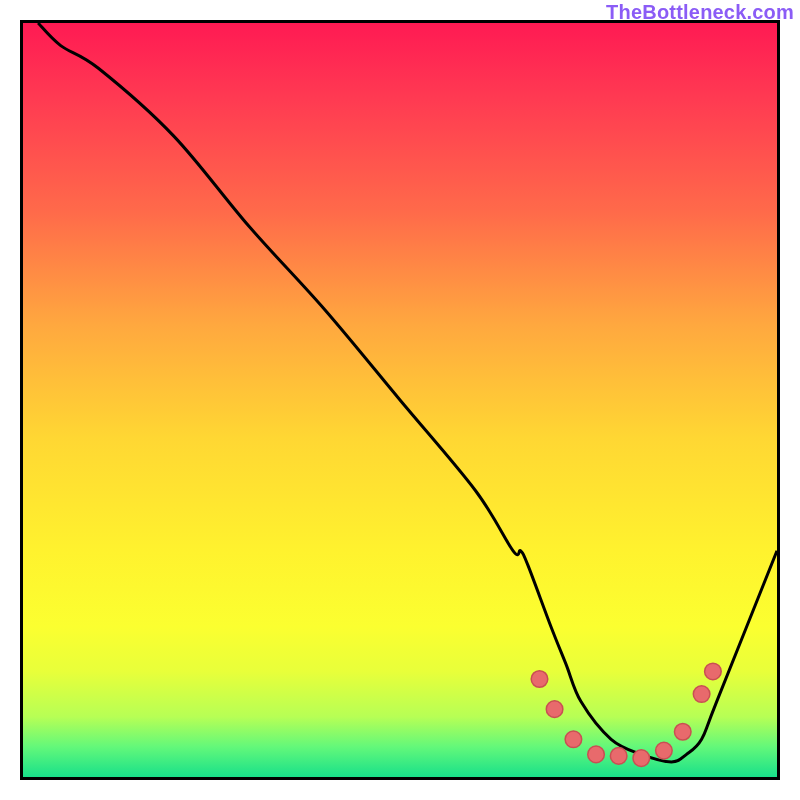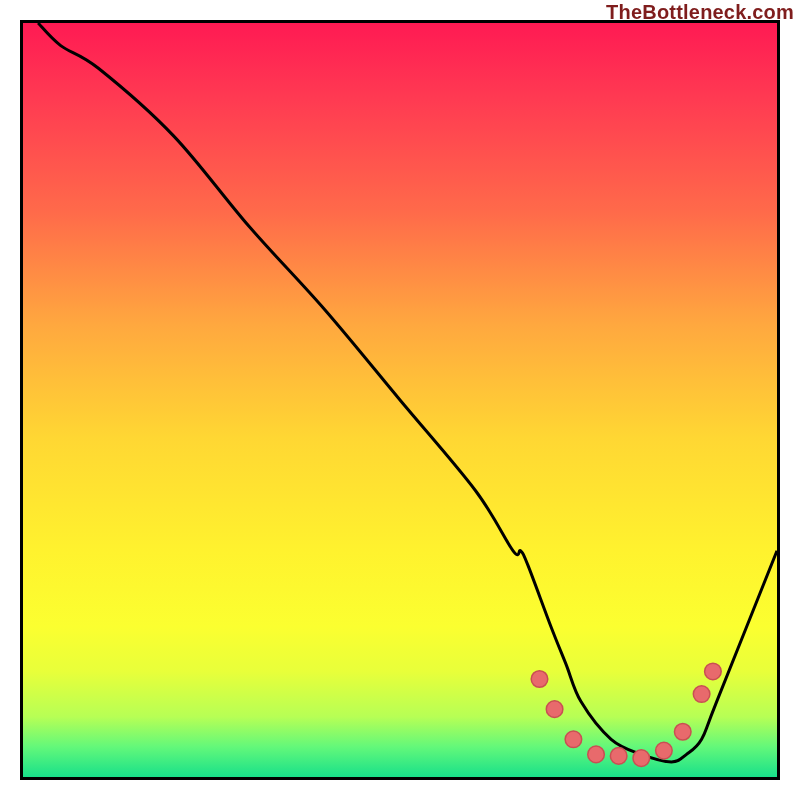--- a/index.html
+++ b/index.html
@@ -54,21 +54,21 @@
   .dot {
     fill: #e86a6c;
     stroke: #c94f53;
     stroke-width: 1.5;
   }
   .watermark {
     position: absolute;
     top: 0px;
     right: 6px;
     font: 600 20px/24px Arial, Helvetica, sans-serif;
-    color: #7f1d1d;
+    color: #8b5cf6;
     letter-spacing: 0.2px;
   }
 </style>
 </head>
 <body>
 
 <div class="frame">
   <div class="watermark">TheBottleneck.com</div>
   <div class="plot-area">
     <svg class="curve" viewBox="0 0 100 100" preserveAspectRatio="none">

